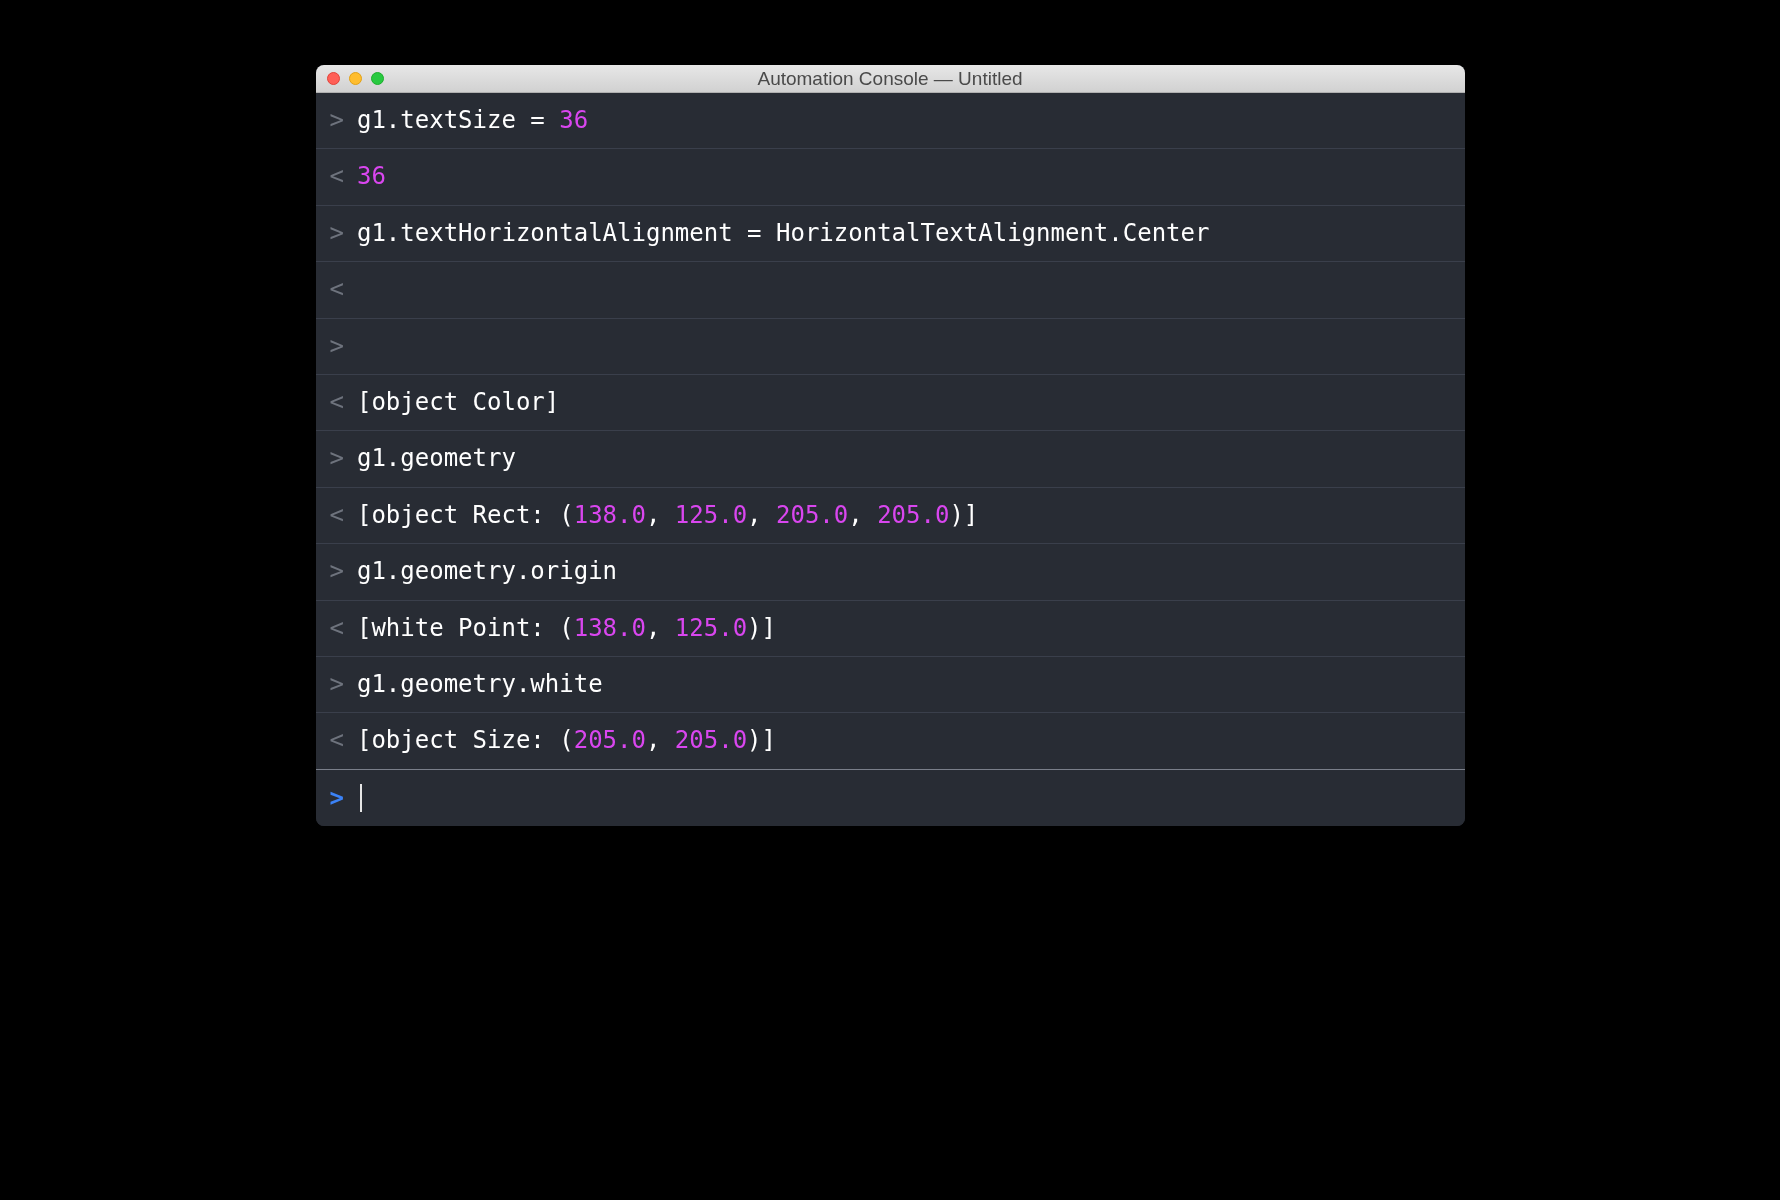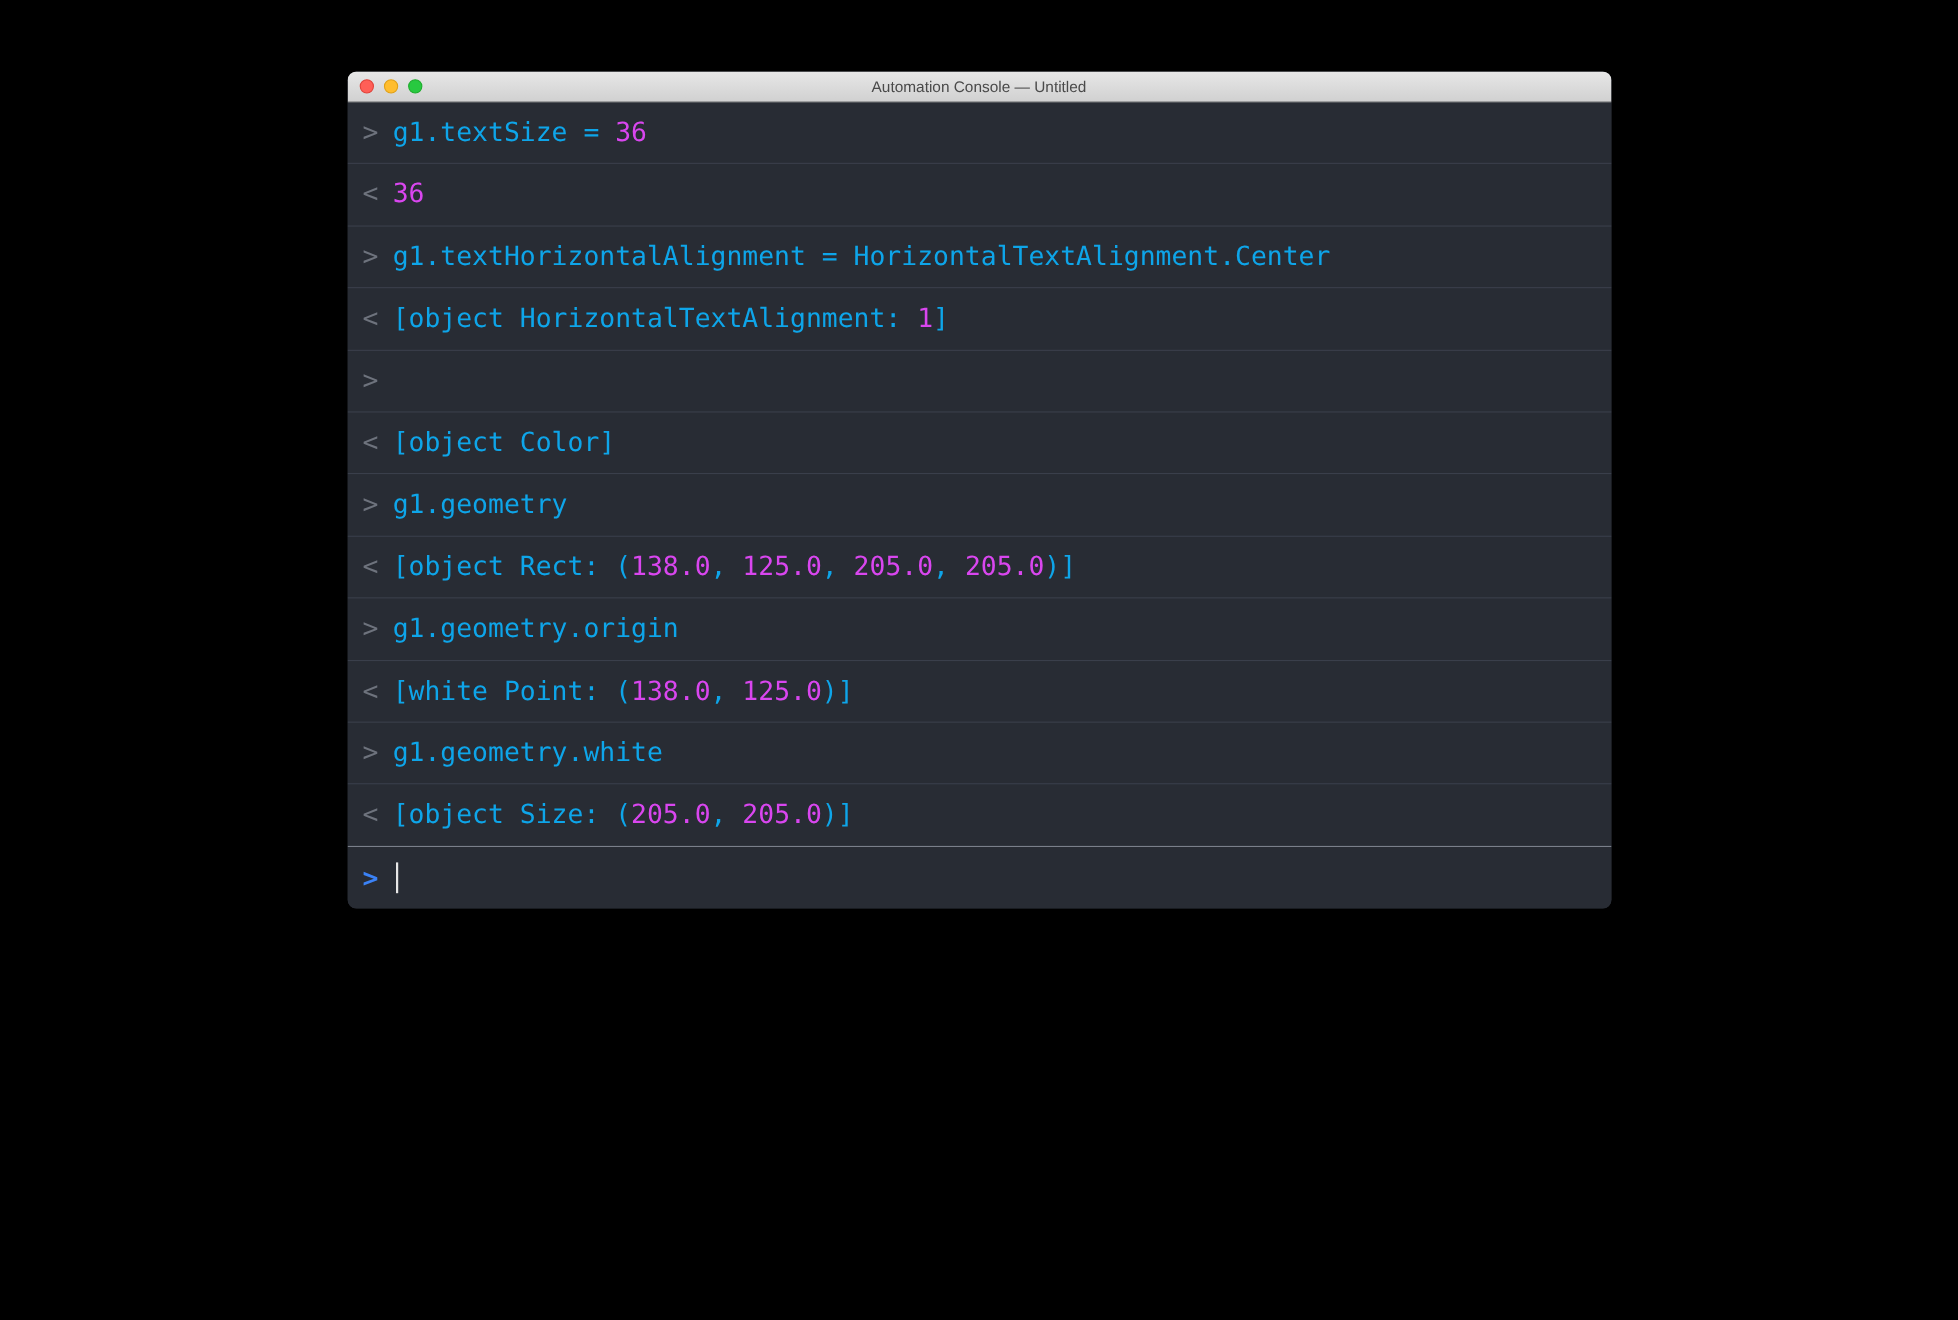--- a/index.html
+++ b/index.html
@@ -44,21 +44,21 @@
     }
     .tl-close { background: #ff5f57; border: 0.5px solid #e14239; }
     .tl-min { background: #ffbd2e; border: 0.5px solid #e1a116; }
     .tl-max { background: #28c940; border: 0.5px solid #1dad2c; }
     .title {
       position: absolute;
       left: 0;
       right: 0;
       text-align: center;
       font-family: -apple-system, "Helvetica Neue", sans-serif;
-      font-size: 14px;
+      font-size: 19px;
       color: #4a4a4a;
       pointer-events: none;
     }
     .console-body {
       background: #282c34;
     }
     .row {
       display: flex;
       align-items: center;
       padding: 11px 14px 12px 14px;
@@ -77,21 +77,21 @@
       font-size: 24px;
     }
     .arrow {
       color: #6e737d;
       margin-right: 13px;
       font-weight: 500;
     }
     .arrow.in { color: #6e737d; }
     .arrow.out { color: #6e737d; }
     .arrow.active { color: #3b82f6; font-weight: 700;}
-    .code { color: #0ea5e9; }
+    .code { color: #ffffff; }
     .num { color: #d946ef; }
     .cursor {
       display: inline-block;
       width: 2px;
       height: 28px;
       background: #e6e6e6;
       margin-left: 3px;
       vertical-align: middle;
     }
   </style>
@@ -105,21 +105,21 @@
       <div class="traffic-light tl-min"></div>
       <div class="traffic-light tl-max"></div>
     </div>
     <div class="title">Automation Console — Untitled</div>
   </div>
   <div class="console-body" id="console-rows">
 
   <div class="row"><span class="arrow in">&gt;</span><span><span class="code">g1.textSize = </span><span class="num">36</span></span></div>
       <div class="row"><span class="arrow out">&lt;</span><span><span class="num">36</span></span></div>
       <div class="row"><span class="arrow in">&gt;</span><span><span class="code">g1.textHorizontalAlignment = HorizontalTextAlignment.Center</span></span></div>
-      <div class="row"><span class="arrow out">&lt;</span><span><span class="code">[object HorizontalTextAlignment: </span><span class="num">1</span><span class="code">]</span></span></div>
+      <div class="row"><span class="arrow out">&lt;</span></div>
       <div class="row"><span class="arrow in">&gt;</span></div>
       <div class="row"><span class="arrow out">&lt;</span><span><span class="code">[object Color]</span></span></div>
       <div class="row"><span class="arrow in">&gt;</span><span><span class="code">g1.geometry</span></span></div>
       <div class="row"><span class="arrow out">&lt;</span><span><span class="code">[object Rect: (</span><span class="num">138.0</span><span class="code">, </span><span class="num">125.0</span><span class="code">, </span><span class="num">205.0</span><span class="code">, </span><span class="num">205.0</span><span class="code">)]</span></span></div>
       <div class="row"><span class="arrow in">&gt;</span><span><span class="code">g1.geometry.origin</span></span></div>
       <div class="row"><span class="arrow out">&lt;</span><span><span class="code">[white Point: (</span><span class="num">138.0</span><span class="code">, </span><span class="num">125.0</span><span class="code">)]</span></span></div>
       <div class="row"><span class="arrow in">&gt;</span><span><span class="code">g1.geometry.white</span></span></div>
       <div class="row last-output"><span class="arrow out">&lt;</span><span><span class="code">[object Size: (</span><span class="num">205.0</span><span class="code">, </span><span class="num">205.0</span><span class="code">)]</span></span></div>
       <div class="prompt-row">
         <span class="arrow active">&gt;</span>

